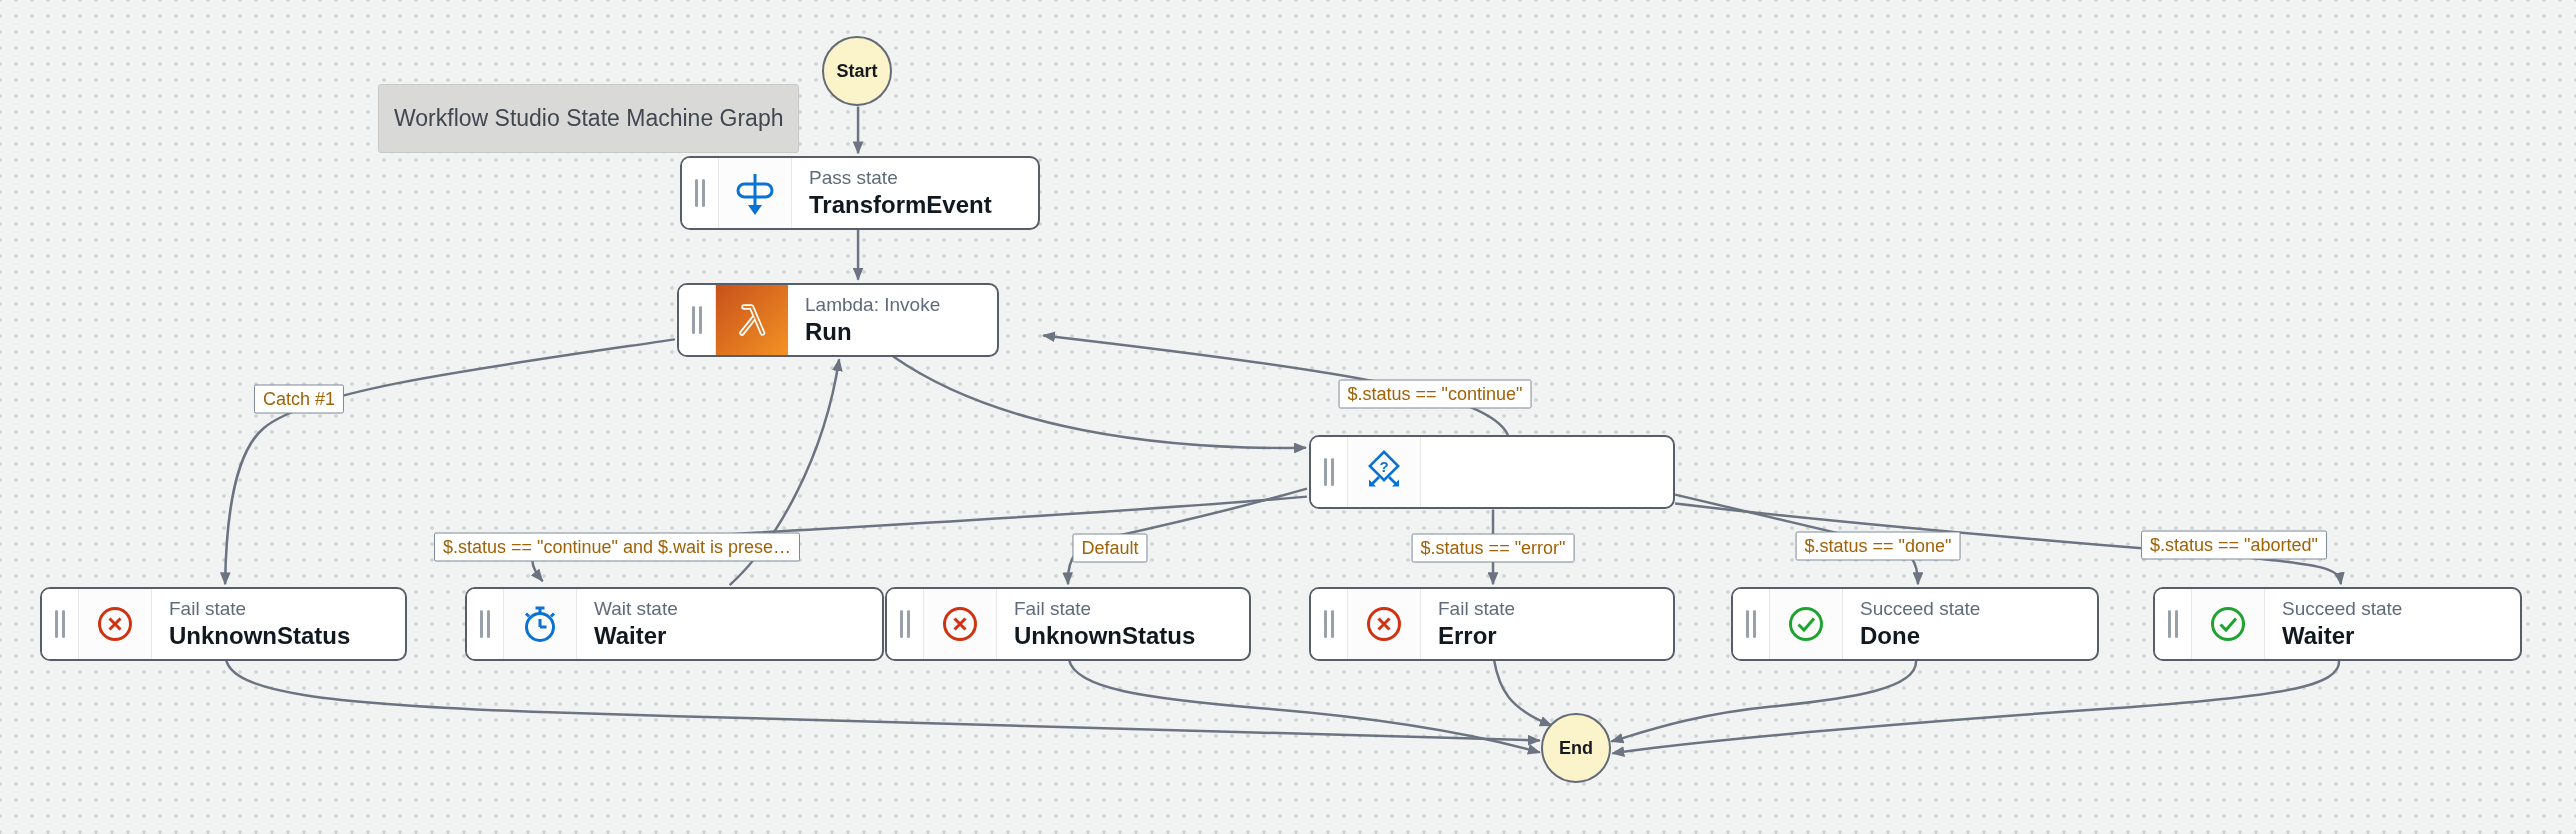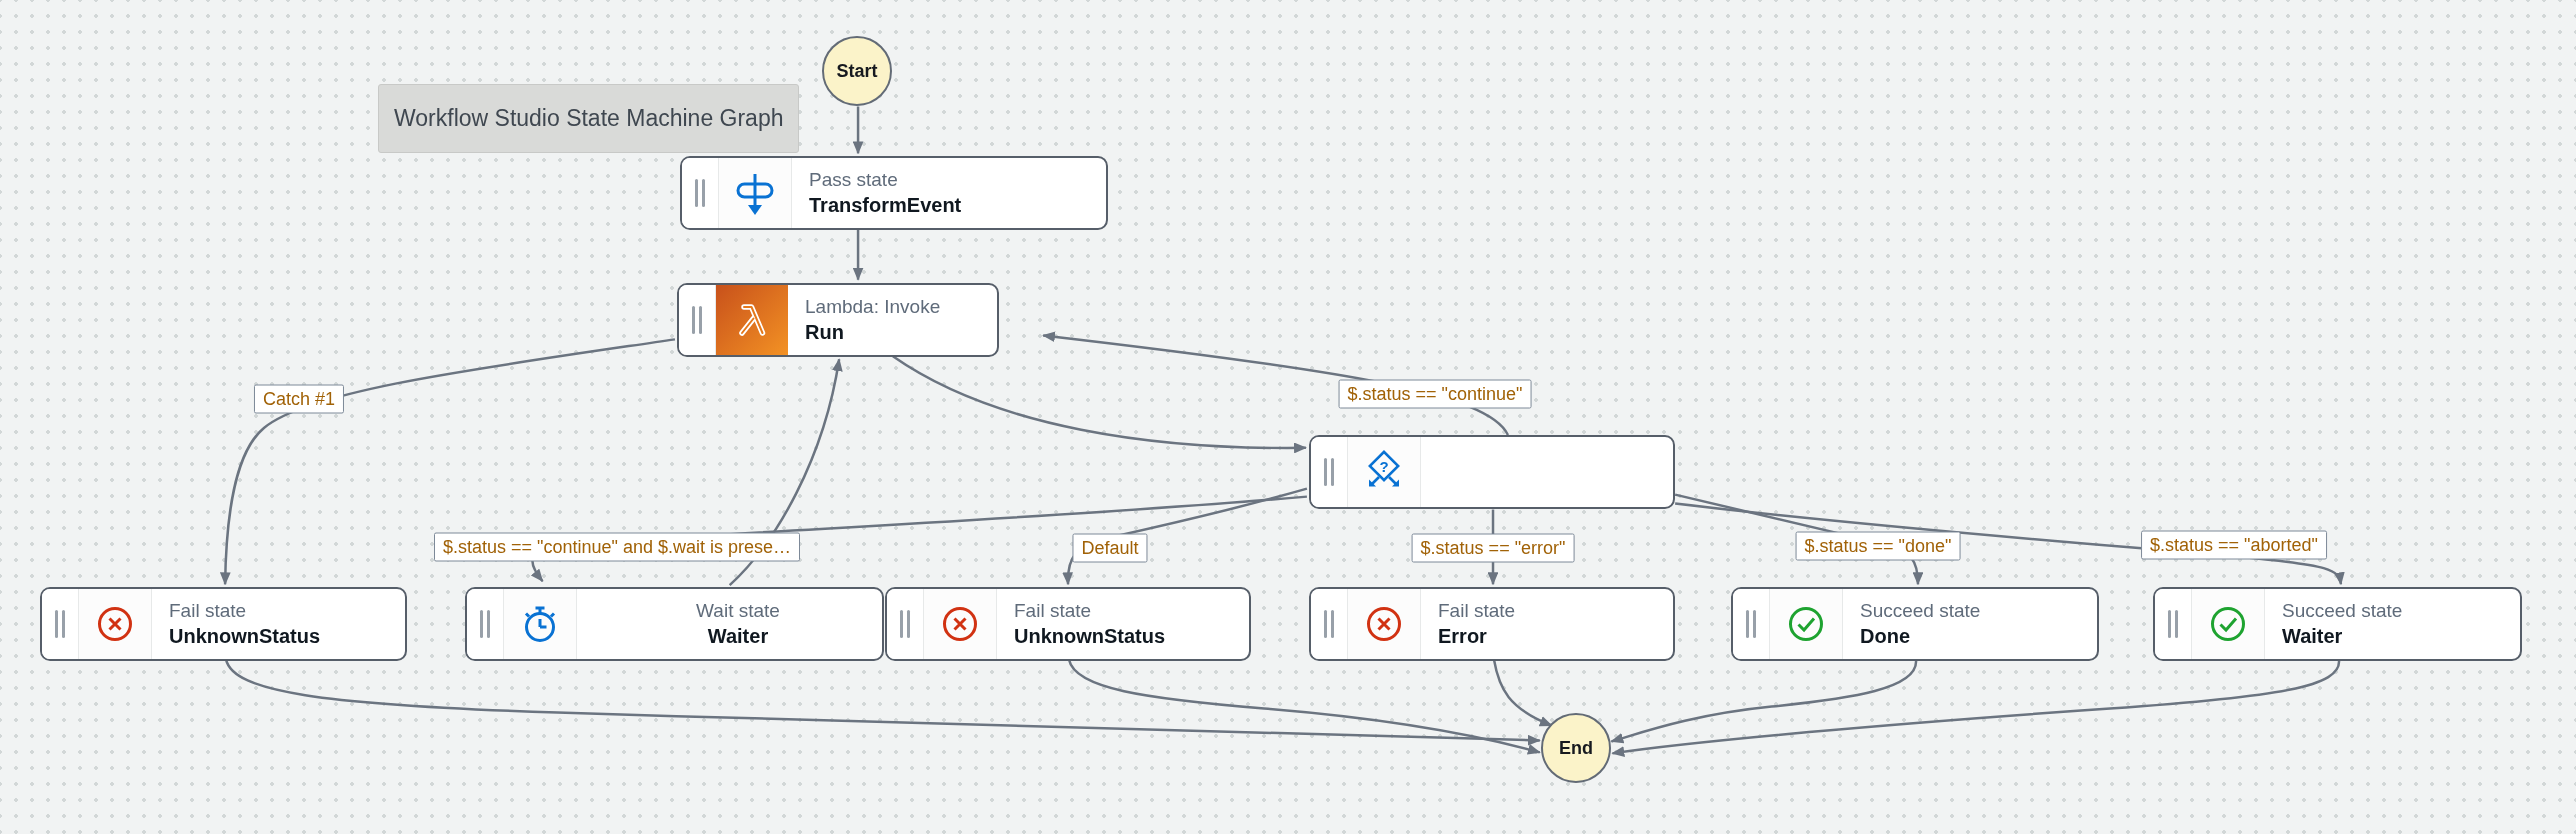--- a/index.html
+++ b/index.html
@@ -42,21 +42,21 @@
   .icon-cell svg{width:48px;height:48px;display:block;}
   .icon-cell.lambda{
     background:linear-gradient(135deg,#c8511b 0%,#f39224 100%);
     border-right:none;
   }
   .text-cell{
     flex:1;display:flex;flex-direction:column;justify-content:center;
     padding-left:17px;min-width:0;
   }
   .type-label{font-size:19px;color:#5f6b7a;line-height:1.25;}
-  .state-name{font-size:20px;font-weight:700;color:#101820;line-height:1.3;}
+  .state-name{font-size:24px;font-weight:700;color:#101820;line-height:1.3;}
 
   .edge-label{
     position:absolute;transform:translate(-50%,-50%);
     background:#ffffff;border:1.5px solid #7d8998;border-radius:2px;
     padding:3px 8px;font-size:18px;color:#a16207;white-space:nowrap;z-index:3;
   }
 </style>
 </head>
 <body>
 
@@ -88,21 +88,21 @@
 
   <div class="tooltip" style="left:378px;top:84px;">Workflow Studio State Machine Graph</div>
 
   <div class="terminal" style="left:822px;top:36px;">
     <span>Start</span>
   </div>
   <div class="terminal" style="left:1541px;top:713px;">
     <span>End</span>
   </div>
 
-  <div class="state-node" style="left:680px;top:156px;width:428px;">
+  <div class="state-node" style="left:680px;top:156px;width:360px;">
     <div class="drag-handle">
         <span class="bar"></span>
         <span class="bar"></span>
       </div>
     <div class="icon-cell">
       <svg viewBox="0 0 48 48">
           <path d="M24 5 V36" fill="none" stroke="#0972d3" stroke-width="3"></path>
           <rect x="7" y="15" width="34" height="13" rx="6.5" fill="none" stroke="#0972d3" stroke-width="3"></rect>
           <path d="M17 36 L31 36 L24 46 Z" fill="#0972d3"></path>
         </svg>
@@ -163,21 +163,21 @@
           <circle cx="24" cy="24" r="15.5"></circle>
           <path d="M18.5 18.5 L29.5 29.5 M29.5 18.5 L18.5 29.5"></path>
         </svg>
     </div>
     <div class="text-cell">
       <div class="type-label">Fail state</div>
       <div class="state-name">UnknownStatus</div>
     </div>
   </div>
 
-  <div class="state-node" style="left:465px;top:587px;width:419px;text-align:center;">
+  <div class="state-node" style="left:465px;top:587px;width:419px;">
     <div class="drag-handle">
         <span class="bar"></span>
         <span class="bar"></span>
       </div>
     <div class="icon-cell">
       <svg viewBox="0 0 48 48" fill="none" stroke="#0972d3" stroke-width="3">
         <circle cx="24" cy="27" r="13.5"></circle>
         <path d="M24 27 V19 M24 27 H30.5"></path>
         <path d="M24 13.5 V9 M19.5 8 H28.5"></path>
         <path d="M13 16.5 L10 13.5 M35 16.5 L38 13.5"></path>

